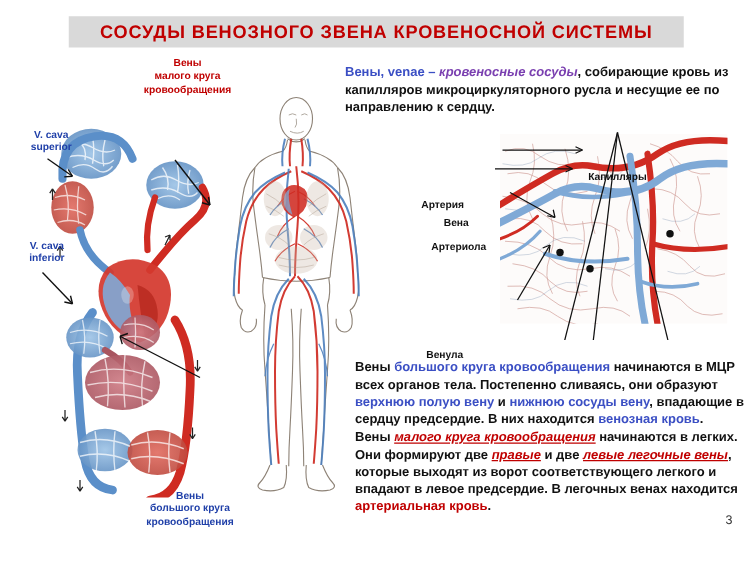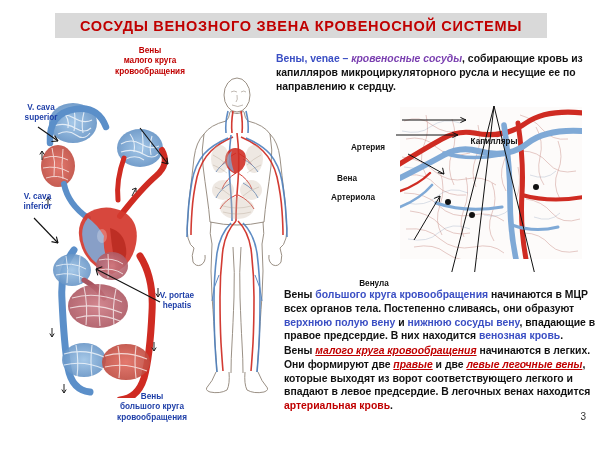--- a/index.html
+++ b/index.html
@@ -226,22 +226,20 @@
 малого круга
 кровообращения</div>
 
   <div class="lbl lbl-blue" style="left:12px; top:103px; width:58px;">V. cava
 superior</div>
 
 
   <div class="lbl lbl-blue" style="left:10px; top:192px; width:55px;">V. cava
 inferior</div>
 
-  <div class="lbl lbl-blue" style="left:148px; top:291px; width:58px;">V. portae
-hepatis</div>
 
   <div class="lbl lbl-blue" style="left:97px; top:392px; width:110px;">Вены
 большого круга
 кровообращения</div>
 
   <svg class="leader" style="left:0; top:40px;" width="230" height="370">
     <g stroke="#111" stroke-width="1.1" fill="none">
 
       <path d="M38 87 L58 101"></path>
       <path d="M58 101 l-6.6 0.5 M58 101 l-3.4 -5.4"></path>
@@ -442,27 +440,27 @@
 
       <path d="M78 62 L114 82"></path>
       <path d="M114 82 l-6.2 -1.4 M114 82 l-1.4 -6.2"></path>
 
       <path d="M84 148 L110 104"></path>
       <path d="M110 104 l-0.8 6.2 M110 104 l-5.8 2.4"></path>
     </g>
   </svg>
 
   <div class="lbl lbl-black" style="left:446px; top:93px; width:96px;">Капилляры</div>
-  <div class="lbl lbl-black" style="left:337px; top:99px; width:62px; text-align:center;">Артерия</div>
-  <div class="lbl lbl-black" style="left:337px; top:130px; width:56px; text-align:left;">Вена</div>
-  <div class="lbl lbl-black" style="left:331px; top:149px; width:72px; text-align:left;">Артериола</div>
-  <div class="lbl lbl-black" style="left:341px; top:235px; width:66px; text-align:center;">Венула</div>
+  <div class="lbl lbl-black" style="left:337px; top:115px; width:62px; text-align:left;">Артерия</div>
+  <div class="lbl lbl-black" style="left:337px; top:130px; width:56px; text-align:center;">Вена</div>
+  <div class="lbl lbl-black" style="left:331px; top:149px; width:72px; text-align:center;">Артериола</div>
+  <div class="lbl lbl-black" style="left:341px; top:235px; width:66px; text-align:left;">Венула</div>
 
   <div class="para" style="left:284px; top:288px; width:312px;">
-    <span>Вены </span><span class="t-bluei">большого круга кровообращения</span><span> начинаются в МЦР всех органов тела. Постепенно сливаясь, они образуют </span><span class="t-bluei">верхнюю полую вену</span><span> и </span><span class="t-bluei">нижнюю сосуды вену</span><span>, впадающие в правое предсердие. В них находится </span><span class="t-blue">венозная кровь</span><span>.</span>
+    <span>Вены </span><span class="t-bluei">большого круга кровообращения</span><span> начинаются в МЦР всех органов тела. Постепенно сливаясь, они образуют </span><span class="t-bluei">верхнюю полую вену</span><span> и </span><span class="t-bluei">нижнюю сосуды вену</span><span>, впадающие в сердцу предсердие. В них находится </span><span class="t-blue">венозная кровь</span><span>.</span>
   </div>
 
   <div class="para" style="left:284px; top:344px; width:312px;">
     <span>Вены </span><span class="t-redi">малого круга кровообращения</span><span> начинаются в легких. Они формируют две </span><span class="t-redi">правые</span><span> и две </span><span class="t-redi">левые легочные вены</span><span>, которые выходят из ворот соответствующего легкого и впадают в левое предсердие. В легочных венах находится </span><span class="t-red">артериальная кровь</span><span>.</span>
   </div>
 
   <div id="page-number">3</div>
 
 </div>
 

